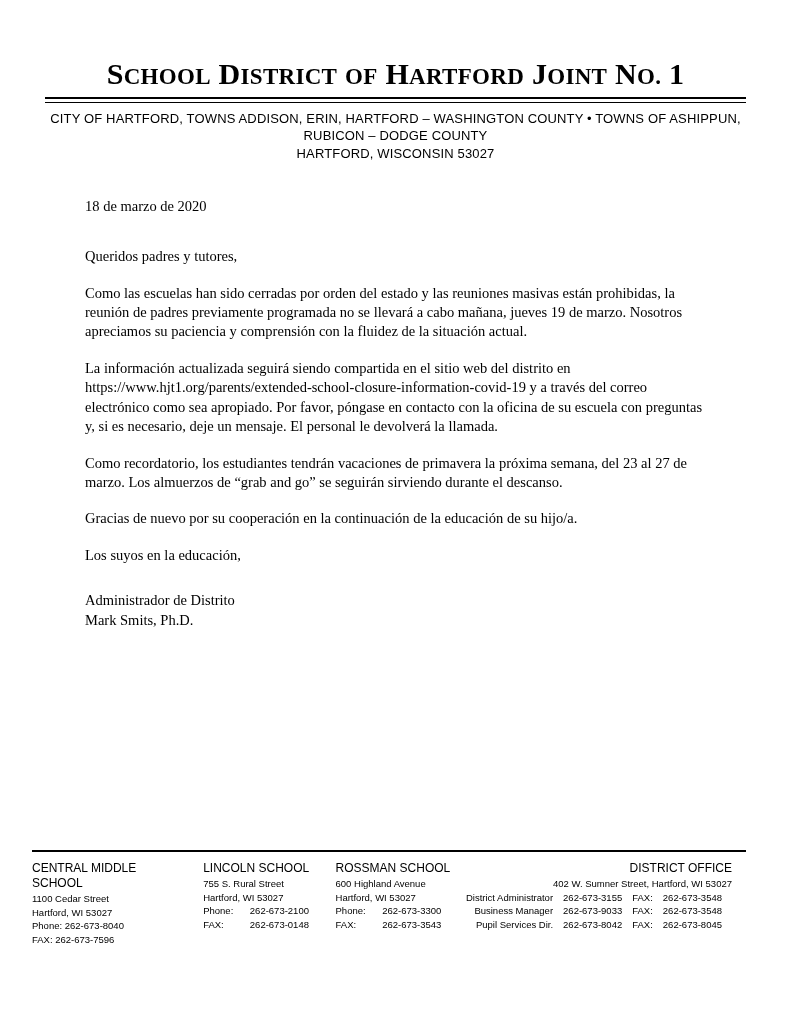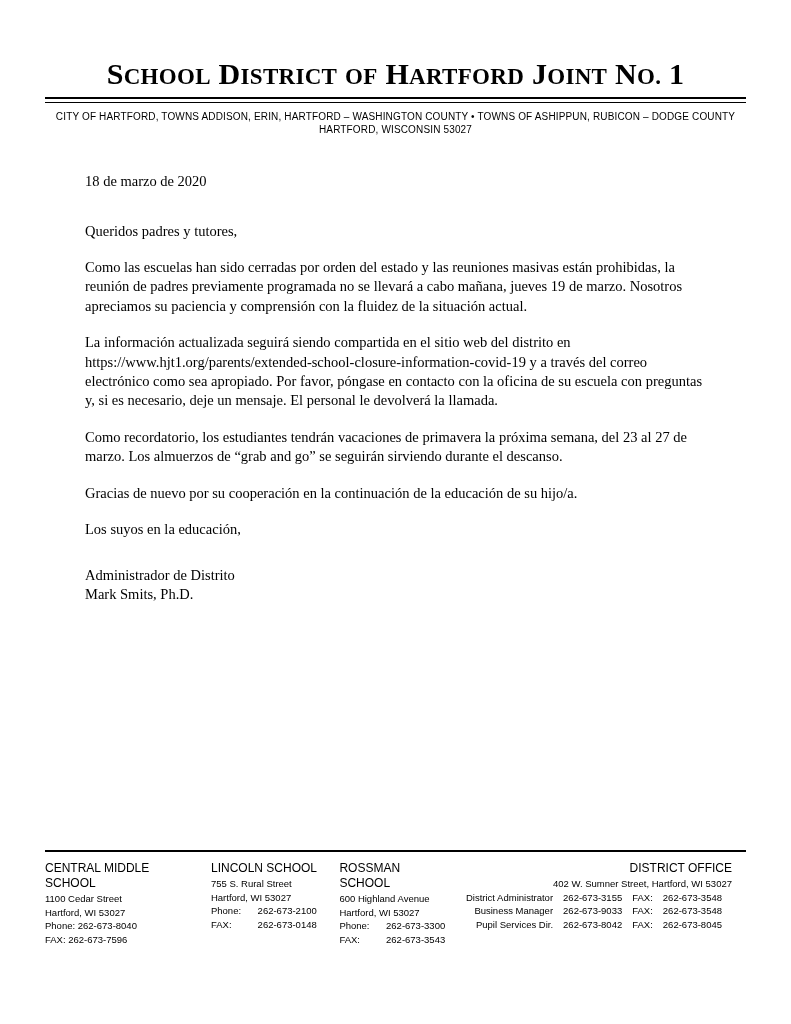--- a/index.html
+++ b/index.html
@@ -46,21 +46,21 @@
     margin-top: 5px;
     letter-spacing: 0.1px;
   }
   .rule-double {
     margin-top: 7px;
     border-top: 2px solid #000;
     border-bottom: 1px solid #000;
     height: 3px;
   }
   .addr-line {
-    font-size: 10px;
+    font-size: 13px;
     line-height: 1.35;
     margin-top: 7px;
     letter-spacing: 0.15px;
   }
 
   
   .body-wrap {
     margin-top: 36px;
     padding-left: 40px;
     padding-right: 40px;
@@ -81,21 +81,21 @@
     line-height: 1.34;
     margin: 0;
   }
   .sig-block {
     margin-top: 26px;
   }
 
   
   .footer {
     position: absolute;
-    left: 45px;
+    left: 32px;
     right: 45px;
     bottom: 78px;
   }
   .footer-rule {
     border-top: 2px solid #000;
     margin-bottom: 9px;
   }
   .footer-cols {
     display: flex;
     align-items: flex-start;

